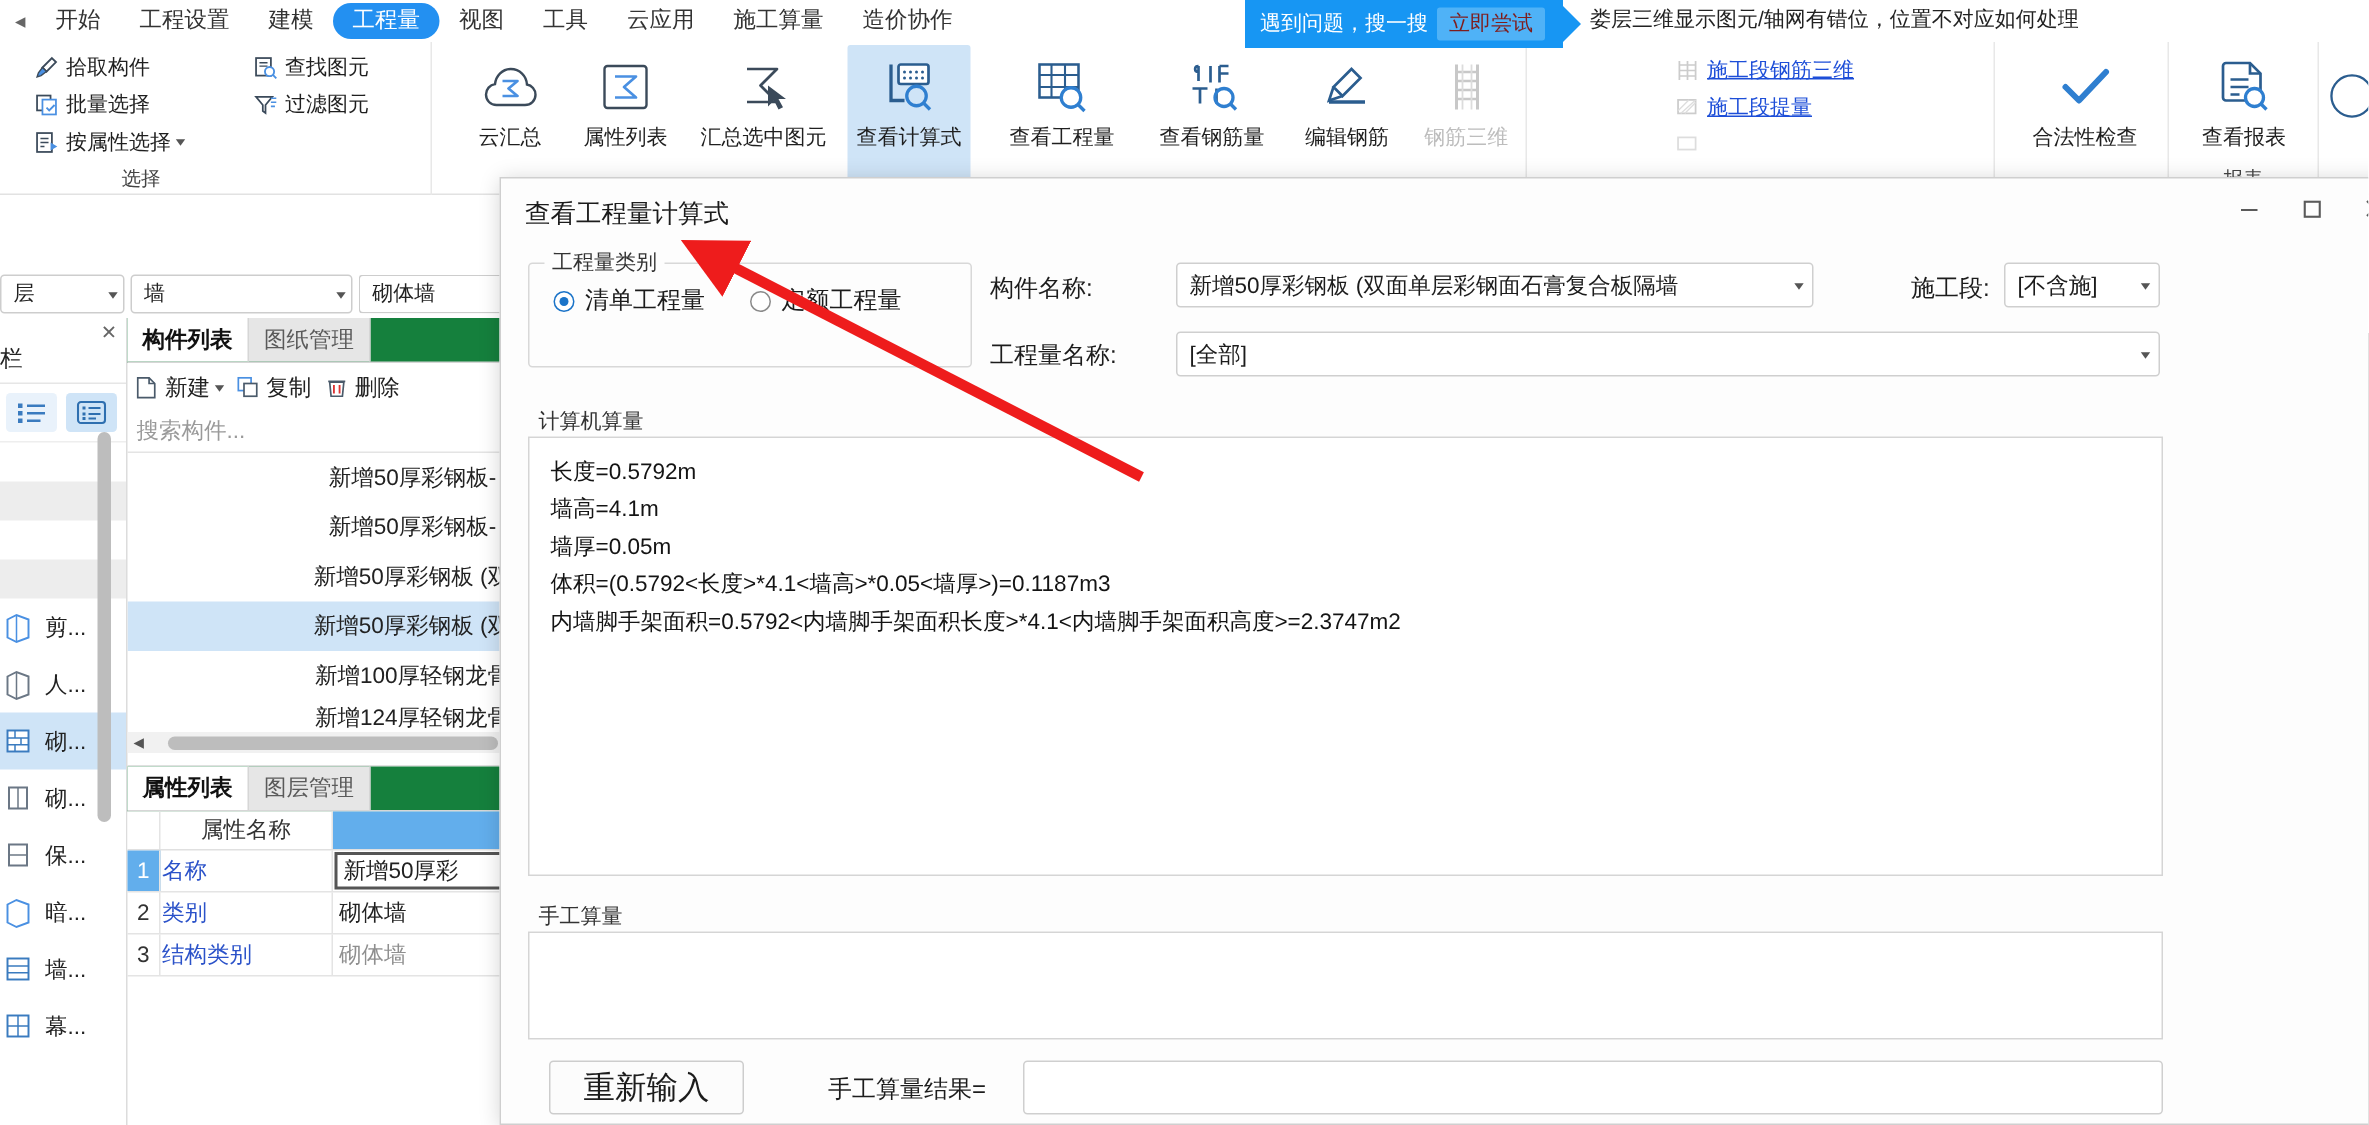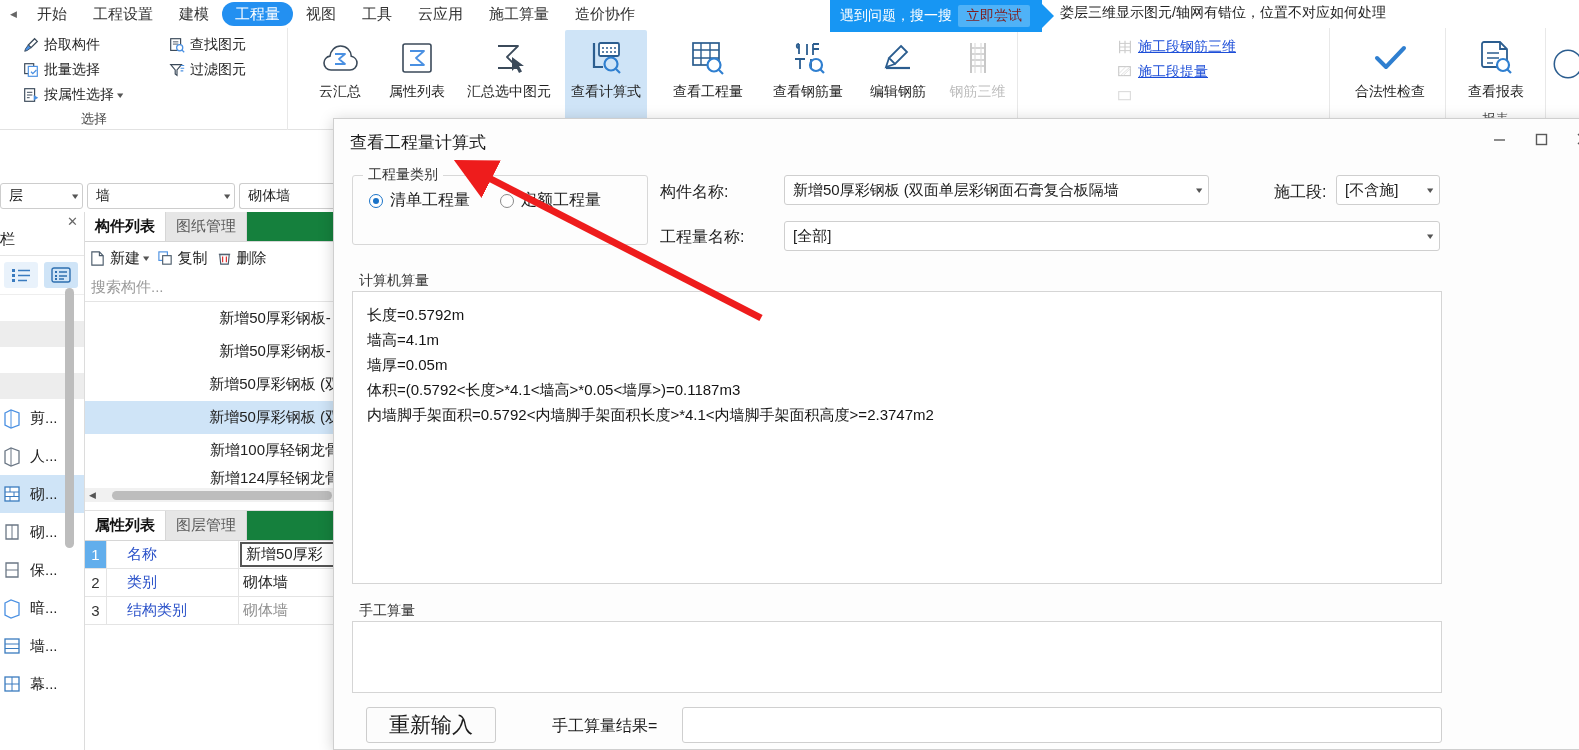--- a/index.html
+++ b/index.html
@@ -109,21 +109,21 @@
   .clist { position: relative; height: 200px; overflow:hidden; }
   .citem { height: 33px; display:flex;align-items:center; justify-content:flex-end; padding-right: 0px; font-size:15px; color:#222; white-space: nowrap; }
   .citem.sel { background:#cfe4f7; }
   .hscroll { position:absolute; left:0; bottom:0; height: 14px; width: 100%; background:#f1f1f1; display:flex; align-items:center; }
   .hscroll .thumb { height: 9px; background:#bdbdbd; border-radius:5px; margin-left: 16px; width: 220px; }
   .hscroll .larrow { font-size: 9px; color:#555; padding-left:4px; }
   .proptable { margin-top: 8px; border-top:1px solid #e0e0e0; }
   .ptrow { display:flex; height: 28px; align-items:stretch; border-bottom:1px solid #e4e4e4; font-size:15px; }
   .ptnum { width: 22px; display:flex;align-items:center;justify-content:center; color:#333; border-right:1px solid #e4e4e4; }
   .ptnum.sel { background:#62aeec; color:#fff; }
-  .ptname { width: 132px; display:flex;align-items:center; padding-left:20px; color:#2b52c9; border-right:1px solid #e4e4e4; }
+  .ptname { width: 115px; display:flex;align-items:center; padding-left:1px; color:#2b52c9; border-right:1px solid #e4e4e4; }
   .ptval { flex:1; display:flex;align-items:center; padding-left:4px; color:#222; }
   .ptval.grey { color: #8f8f8f; }
   .ptval.boxed { border: 2px solid #555; margin:1px; }
   .pthead { display:flex; height: 26px; align-items:stretch; font-size:15px; background:#fff; border-bottom:1px solid #e0e0e0;}
   .pthead .h1 { width:22px; border-right:1px solid #e4e4e4; }
   .pthead .h2 { width:115px; display:flex;align-items:center;justify-content:center; color:#333; border-right:1px solid #e4e4e4;}
   .pthead .h3 { flex:1; background:#62aeec; }
 
   
   .viewport3d {
@@ -557,20 +557,25 @@
         <span class="larrow">◀</span>
         <div class="thumb"></div>
       </div>
     </div>
 
     <div class="proptable">
       <div class="tabstrip">
         <div class="ptab active">属性列表</div>
         <div class="ptab inactive">图层管理</div>
       </div>
+      <div class="pthead">
+        <div class="h1"></div>
+        <div class="h2">属性名称</div>
+        <div class="h3"></div>
+      </div>
       <div class="ptrow">
         <div class="ptnum sel">1</div>
         <div class="ptname">名称</div>
         <div class="ptval boxed">新增50厚彩</div>
       </div>
       <div class="ptrow">
         <div class="ptnum">2</div>
         <div class="ptname">类别</div>
         <div class="ptval">砌体墙</div>
       </div>

